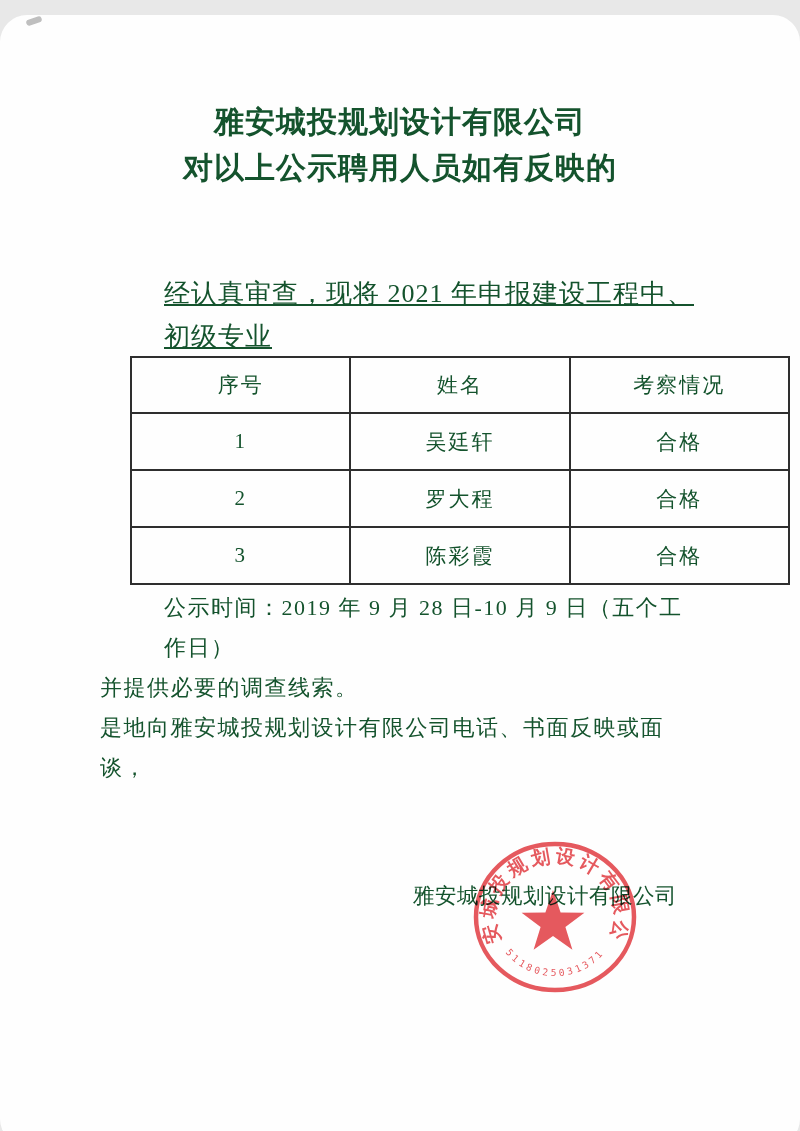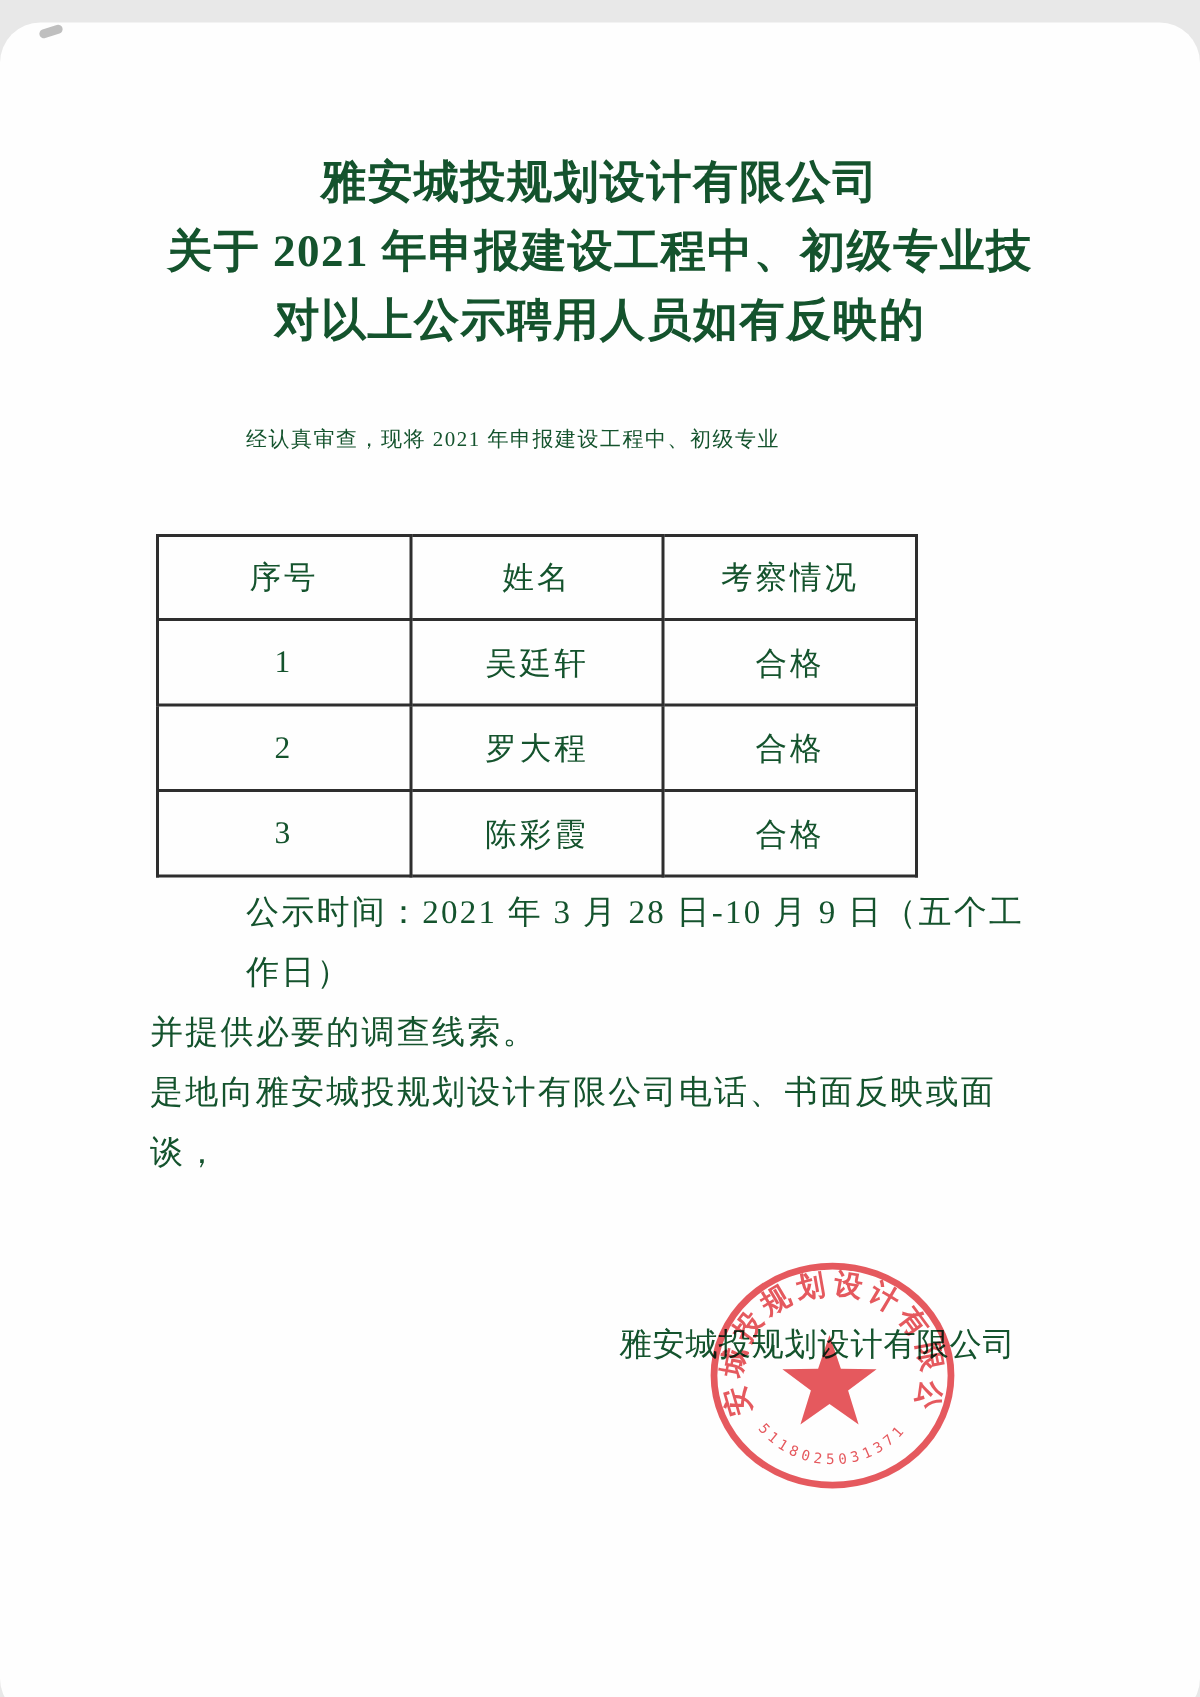--- a/index.html
+++ b/index.html
@@ -20,26 +20,26 @@
   }
   .doc-title{
     position:absolute;top:84px;left:0;right:0;
     text-align:center;
     font-weight:bold;
     font-size:30px;line-height:46px;
     letter-spacing:1px;
   }
   .intro{
     position:absolute;top:257px;left:100px;width:604px;
-    font-size:14px;line-height:43px;letter-spacing:1px;
+    font-size:26px;line-height:43px;letter-spacing:1px;text-decoration:underline;
   }
   .indent{padding-left:64px;}
   table.cand{
-    position:absolute;top:341px;left:104px;
-    width:508px;border-collapse:collapse;
+    position:absolute;top:341px;left:130px;
+    width:660px;border-collapse:collapse;
     table-layout:fixed;
     text-align:center;
     font-size:21px;
   }
   table.cand th,table.cand td{
     border:2px solid #2e2e2e;
     font-weight:normal;
     padding:0;
     vertical-align:middle;
     letter-spacing:2px;
@@ -70,21 +70,20 @@
 </style>
 </head>
 <body>
 
 <div class="page">
 
   <div class="speck"></div>
 
   <div class="doc-title">
     <div>雅安城投规划设计有限公司</div>
-    <div>关于 2021 年申报建设工程中、初级专业技</div>
     <div>对以上公示聘用人员如有反映的</div>
   </div>
 
   <div class="intro">
     <div class="indent">经认真审查，现将 2021 年申报建设工程中、初级专业</div>
   </div>
 
   <table class="cand">
     <thead>
       <tr>
@@ -106,21 +105,21 @@
       </tr>
       <tr>
         <td>3</td>
         <td>陈彩霞</td>
         <td>合格</td>
       </tr>
     </tbody>
   </table>
 
   <div class="notes">
-    <div class="indent">公示时间：2021 年 3 月 28 日-10 月 9 日（五个工作日）</div>
+    <div class="indent">公示时间：2019 年 9 月 28 日-10 月 9 日（五个工作日）</div>
     <div>并提供必要的调查线索。</div>
     <div>是地向雅安城投规划设计有限公司电话、书面反映或面谈，</div>
   </div>
 
   <div class="sig-company">雅安城投规划设计有限公司</div>
 
   <svg class="seal" viewBox="-90 -85 180 170" xmlns="http://www.w3.org/2000/svg">
     <defs>
       <path id="sealTopArc" d="M -47 33 A 60 54 0 1 1 47 33" fill="none"></path>
       <path id="sealBottomArc" d="M -52 32 A 61 57 0 0 0 52 32" fill="none"></path>

